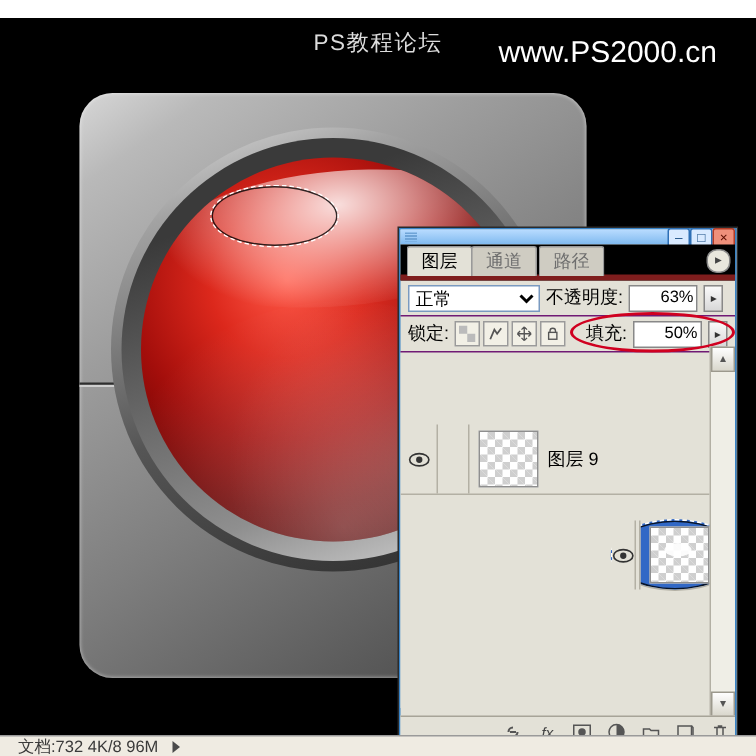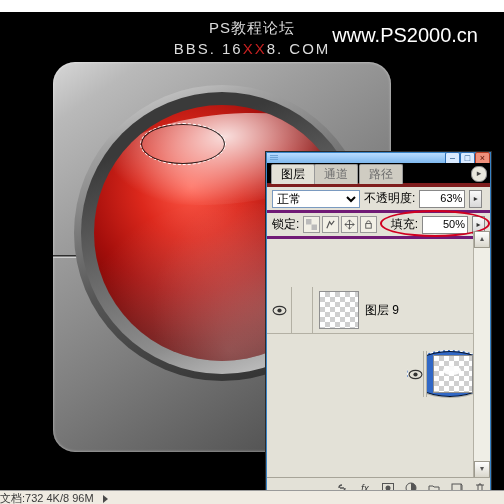--- a/index.html
+++ b/index.html
@@ -64,21 +64,21 @@
   .sel{
     position:absolute;left:140px;top:111px;width:84px;height:40px;
     border:1px dashed #fff;border-radius:50%;
     box-shadow:0 0 0 1px rgba(0,0,0,.8) inset;
   }
   
   .status{
     position:absolute;left:0;bottom:0;width:504px;height:14px;
     background:#efebe2;border-top:1px solid #9a9a9a;
     font-size:11px;color:#3a3a3a;line-height:14px;
-    padding-left:0;box-sizing:border-box;
+    padding-left:12px;box-sizing:border-box;
   }
   .status .tri{display:inline-block;vertical-align:middle;width:0;height:0;border-top:4px solid transparent;border-bottom:4px solid transparent;border-left:5px solid #4a4a4a;margin:0 4px 1px 6px}
 
   
   .panel{
     position:absolute;right:13px;top:140px;width:223px;height:344px;
     background:#e3e1d7;
     border:1px solid #3883c6;
     box-shadow:0 0 0 1px #2b2b2b;
   }
@@ -100,21 +100,21 @@
     padding:0 9px;font-size:12px;color:#6e6e6e;
     border:1px solid #999;border-bottom:none;background:#cfccc2;border-radius:2px 2px 0 0;
   }
   .tab.active{background:#e3e1d7;color:#000;z-index:2}
   .t1{left:4px}
   .t2{left:47px}
   .t3{left:92px}
   .tabs .menu{position:absolute;right:3px;top:3px;width:14px;height:14px;border:1px solid #8a8a8a;border-radius:7px;background:#e9e7dd;text-align:center;font-size:9px;line-height:12px;color:#444}
   .row{
     display:flex;align-items:center;height:23px;padding:0 5px;
-    border-bottom:3px solid #701a75;gap:4px;position:relative;
+    border-bottom:1px solid #701a75;gap:4px;position:relative;
   }
   .row .lbl{color:#000;white-space:nowrap}
   select.blend{
     flex:0 0 88px;height:18px;font-size:12px;background:#fff;border:1px solid #7a9ac0;
   }
   .spin{
     flex:0 0 42px;height:16px;border:1px solid #888;background:#fff;font-size:11px;text-align:right;padding-right:2px;line-height:15px;
   }
   .arrow{width:11px;height:16px;border:1px solid #888;background:linear-gradient(#fafafa,#d8d8d8);font-size:8px;text-align:center;line-height:15px;color:#333}
   .lockicons{display:flex;gap:2px;align-items:center}
@@ -160,23 +160,20 @@
   .sb{position:absolute;right:0;top:78px;bottom:19px;width:16px;background:#efeee6;border-left:1px solid #b3b0a4}
   .sb .btn{height:15px;background:linear-gradient(#fefefe,#d9d7cc);border:1px solid #9c998d;font-size:8px;text-align:center;line-height:13px;color:#555}
   .sb .track{position:absolute;top:16px;bottom:16px;left:0;right:0}
   .sb .btnB{position:absolute;bottom:0;left:0;right:0}
 </style>
 </head>
 <body>
 
 <div class="stage">
   <div class="wm1">PS教程论坛</div>
-  <div class="wm2">
-    <span>BBS. 16</span><span class="xx">XX</span><span>8. COM</span>
-  </div>
   <div class="wm3">www.PS2000.cn</div>
 
   <div class="plate">
     <div class="groove"></div>
   </div>
 
   <div class="ring">
     <div class="ring2">
       <div class="ball">
         <div class="hl-top"></div>

